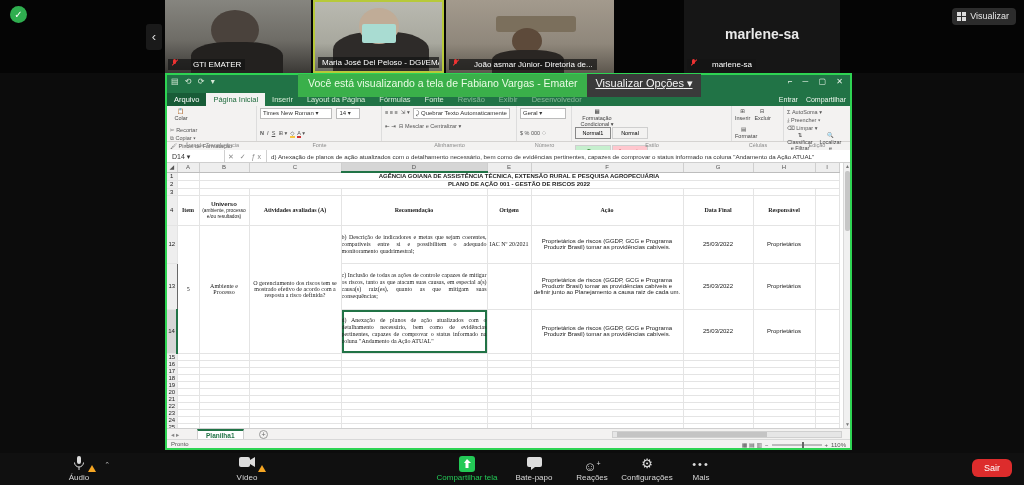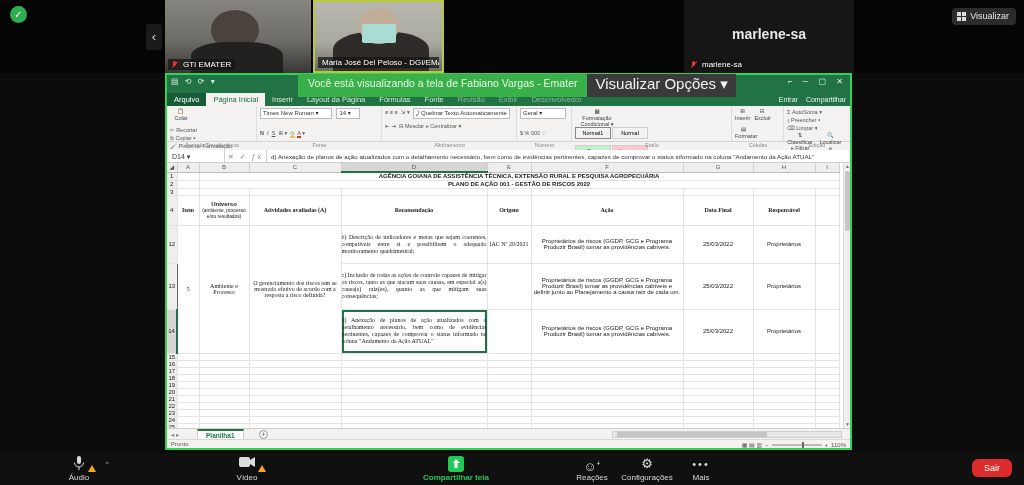--- a/index.html
+++ b/index.html
@@ -8,41 +8,41 @@
 
   
   .strip{position:absolute;left:0;top:0;width:1024px;height:73px;background:#050505;}
   .shield{position:absolute;left:10px;top:6px;width:17px;height:17px;border-radius:50%;
           background:#2fae4f;color:#fff;font-size:10px;line-height:17px;text-align:center;}
   .strip-prev{position:absolute;left:146px;top:24px;width:16px;height:26px;color:#ddd;
           font-size:13px;line-height:26px;text-align:center;background:rgba(40,40,40,.6);border-radius:3px;}
   .tile{position:absolute;top:0;height:73px;overflow:hidden;background:#333;}
   .tile .nm{position:absolute;left:3px;bottom:3px;max-width:95%;background:rgba(20,20,20,.72);
           color:#fff;font-size:8px;line-height:11px;padding:0 4px;white-space:nowrap;
-          overflow:hidden;display:flex;align-items:center;gap:6px;}
+          overflow:hidden;display:flex;gap:16px;}
   .mic-off{display:inline-block;width:5px;height:8px;position:relative;flex:0 0 auto;}
   .mic-off:before{content:"";position:absolute;left:1px;top:0;width:3px;height:5px;background:#e33;border-radius:2px;}
   .mic-off:after{content:"";position:absolute;left:-1px;top:3px;width:8px;height:1px;background:#e33;transform:rotate(-45deg);}
   .t1{left:165px;width:146px;background:linear-gradient(180deg,#86857f 0%,#6e6c66 55%,#3a3835 100%);}
   .t2{left:313px;width:131px;background:linear-gradient(180deg,#b9b9b0 0%,#a8a89e 60%,#6b6b63 100%);border:2px solid #b7c93a;}
   .t3{left:446px;width:168px;background:linear-gradient(180deg,#a39a8d 0%,#8f877b 60%,#5d574e 100%);}
   .t4{left:616px;width:66px;background:linear-gradient(90deg,#23211f 0%,#3c3a38 45%,#8f9594 80%,#6a706f 100%);}
-  .t5{left:684px;width:170px;background:#161616;}
+  .t5{left:684px;width:156px;background:#161616;}
   .t5 .big-name{position:absolute;left:0;right:0;top:26px;text-align:center;color:#e9e9e9;
           font-size:14px;font-weight:bold;}
   .head{position:absolute;border-radius:50%;}
   .shou{position:absolute;border-radius:40% 40% 0 0;}
   .mask{position:absolute;border-radius:2px;}
   .view-btn{position:absolute;right:8px;top:8px;height:17px;background:#2c2c2c;border-radius:4px;
           color:#e6e6e6;font-size:9px;line-height:17px;padding:0 7px 0 5px;display:flex;align-items:center;gap:4px;}
 
   
   .banner{position:absolute;left:298px;top:74px;height:23px;display:flex;z-index:60;}
   .banner .btxt{background:#3ab04a;color:#e9fbe4;font-size:10.5px;line-height:19px;padding:0 10px;white-space:nowrap;}
-  .banner .bopt{background:#3a3a3a;color:#f2f2f2;font-size:15px;line-height:19px;padding:0 8px;white-space:nowrap;}
+  .banner .bopt{background:#3a3a3a;color:#f2f2f2;font-size:11px;line-height:19px;padding:0 8px;white-space:nowrap;text-decoration:underline;}
 
   
   .xl{position:absolute;left:165px;top:73px;width:687px;height:377px;border:2px solid #2ed453;background:#f3f2f1;}
   .xl-in{position:relative;width:683px;height:373px;}
   .titlebar{position:absolute;left:0;top:0;width:100%;height:18px;background:#217346;color:#fff;}
   .qat{position:absolute;left:4px;top:2px;font-size:8px;color:#d9ead9;letter-spacing:2px;}
   .winbtns{position:absolute;right:3px;top:2px;font-size:8px;color:#e8f3e8;letter-spacing:4px;}
   .tabrow{position:absolute;left:0;top:18px;width:100%;height:13px;background:#217346;font-size:7.5px;color:#d8ecd8;}
   .tabrow .tabs{position:absolute;left:0;top:0;display:flex;height:13px;}
   .tabrow .tab{padding:0 7px;line-height:13px;white-space:nowrap;}
@@ -136,20 +136,29 @@
 
     <div class="tile t2">
       <div class="shou" style="left:18px;top:30px;width:96px;height:44px;background:#2e2b29;"></div>
       <div class="head" style="left:44px;top:6px;width:40px;height:36px;background:#c0ac97;"></div>
       <div class="mask" style="left:47px;top:22px;width:34px;height:19px;background:#a9dcd2;"></div>
       <div class="nm">
           <span>Maria José Del Peloso - DGI/EMAT...</span>
         </div>
     </div>
 
+    <div class="tile t3">
+      <div class="mask" style="left:50px;top:16px;width:80px;height:16px;background:#7b6f5c;border-radius:3px;"></div>
+      <div class="head" style="left:66px;top:28px;width:30px;height:26px;background:#5d4a3a;"></div>
+      <div class="shou" style="left:46px;top:50px;width:72px;height:24px;background:#2a2623;"></div>
+      <div class="nm">
+          <span class="mic-off"></span>
+        <span>João asmar Júnior- Diretoria de...</span>
+        </div>
+    </div>
 
 
     <div class="tile t5">
       <div class="big-name">marlene-sa</div>
       <div class="nm">
           <span class="mic-off"></span>
         <span>marlene-sa</span>
         </div>
     </div>
 
@@ -549,30 +558,39 @@
         <svg width="16" height="12" viewBox="0 0 16 12">
           <rect x="0" y="1" width="11" height="10" rx="2" fill="#ddd"></rect>
           <path d="M11 4l5-3v10l-5-3z" fill="#ddd"></path>
         </svg>
         <span class="warn" style="right:20px;bottom:0;"></span>
       </span>
       <span>Vídeo</span>
     </div>
 
 
-    <div class="bi" style="left:417px;font-weight:bold;">
+    <div class="bi" style="left:428px;">
       <span class="bic">
         <svg width="16" height="16" viewBox="0 0 16 16">
           <rect x="0" y="0" width="16" height="16" rx="3" fill="#23c956"></rect>
           <path d="M8 3l4 4H9.5v5h-3V7H5z" fill="#fff"></path>
         </svg>
       </span>
       <span class="share-label">Compartilhar tela</span>
     </div>
 
+    <div class="bi" style="left:495px;">
+      <span class="bic">
+        <svg width="15" height="14" viewBox="0 0 15 14">
+          <rect x="0" y="1" width="15" height="10" rx="2" fill="#ddd"></rect>
+          <path d="M4 11l0 3 4-3z" fill="#ddd"></path>
+        </svg>
+      </span>
+      <span>Bate-papo</span>
+    </div>
 
     <div class="bi" style="left:553px;">
       <span class="bic" style="font-size:13px;color:#ddd;line-height:16px;">
         <span>☺</span><sup style="font-size:7px;">+</sup>
       </span>
       <span>Reações</span>
     </div>
 
     <div class="bi" style="left:608px;">
       <span class="bic" style="font-size:13px;color:#ddd;line-height:16px;">

